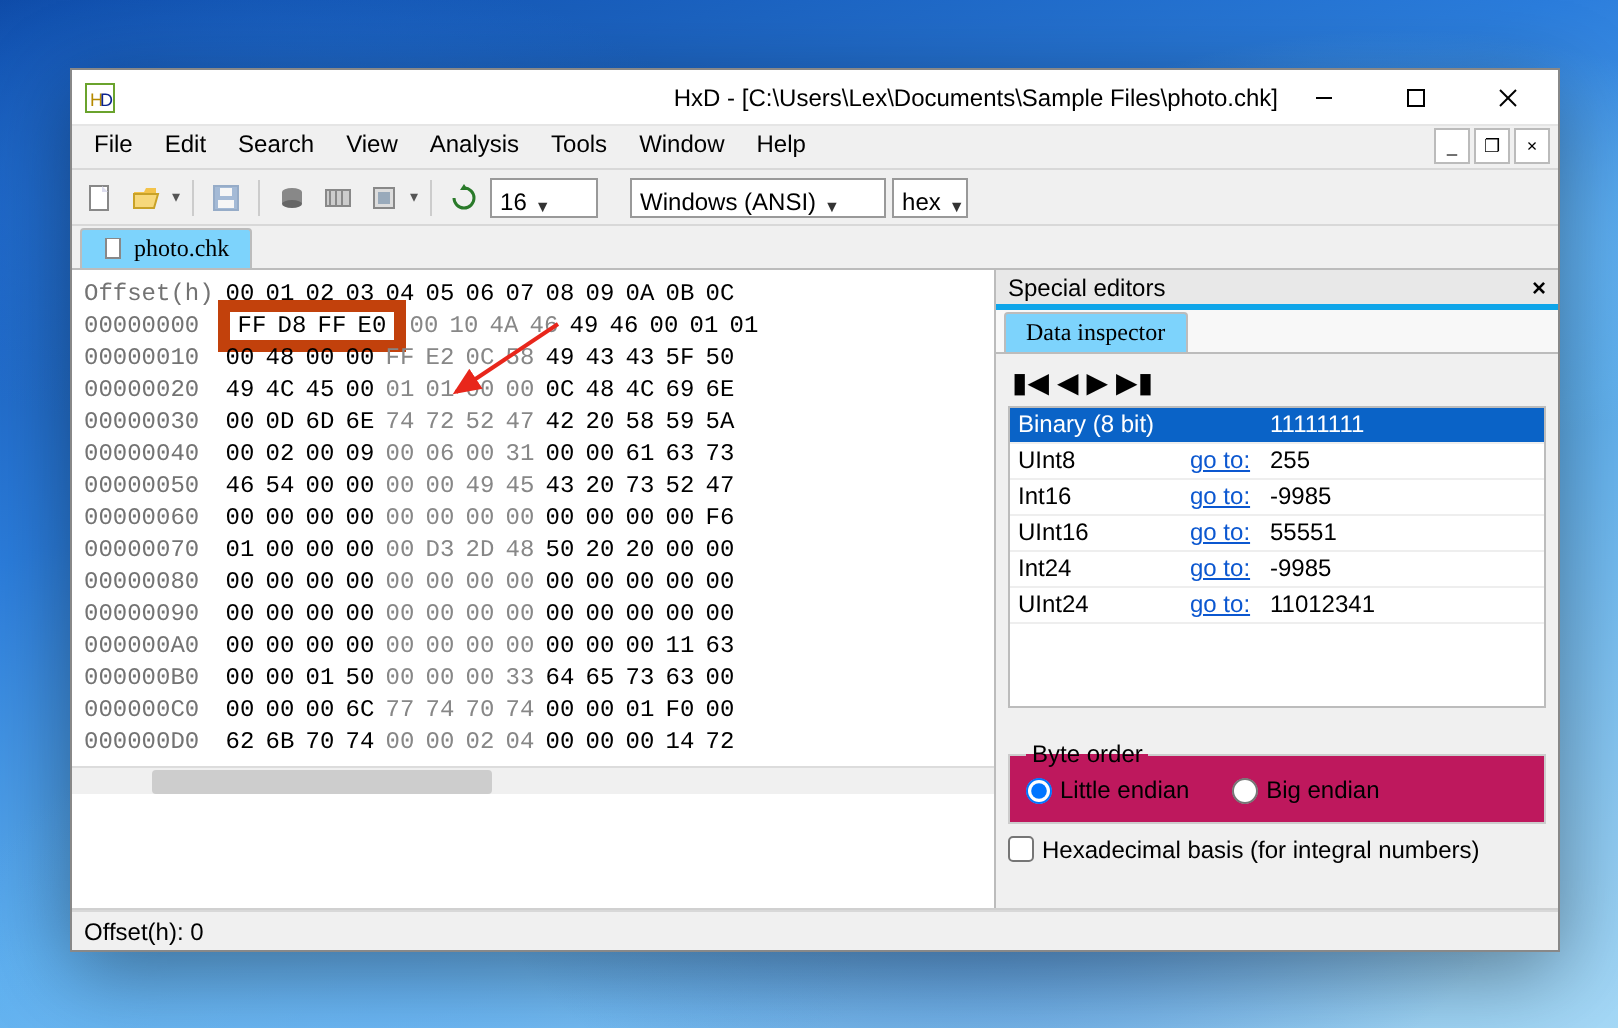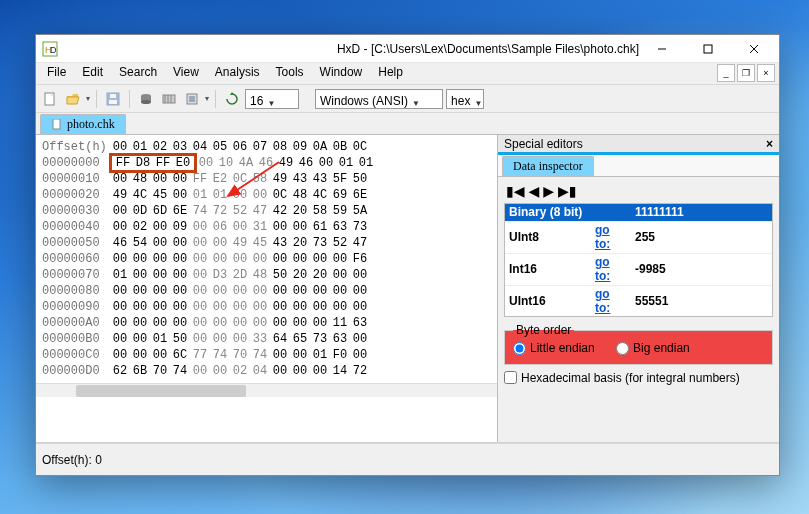--- a/index.html
+++ b/index.html
@@ -106,56 +106,55 @@
     background:#fff;
     overflow:auto;
     position:relative;
   }
   .hex-inner { padding:4px 6px; font-family: Consolas, 'Courier New', monospace; font-size:12px; line-height:16px; white-space:nowrap; }
   .col-head { color:#0b238f; }
   .offset-lbl { color:#0b238f; }
   .offset-col { color:#737373; display:inline-block; width:68px; }
   .hex-cell { display:inline-block; width:20px; text-align:center; color:#000; }
   .hex-cell.light { color:#878787; }
-  .sel-box { border:3px solid #c2410c; padding:0px 1px; margin:-1px; }
+  .sel-box { border:6px solid #c2410c; padding:0px 1px; margin:-1px; }
   .hex-scroll { height:14px; background:#f0f0f0; border-top:1px solid #dcdcdc; position:relative; }
   .hex-thumb{ position:absolute; left:40px; top:1px; height:12px; width:170px; background:#cdcdcd; border-radius:2px;}
   
   .side {
     width:282px;
     background:#f0f0f0;
     border-left:1px solid #bcbcbc;
     display:flex; flex-direction:column;
   }
   .side-head {
     height:20px; background:#e8e8e8; border-bottom:3px solid #0ea5e9;
     display:flex; align-items:center; padding:0 6px; font-size:12px;
     justify-content:space-between;
   }
   .side-tabs { height:22px; border-bottom:1px solid #bcbcbc; display:flex; align-items:flex-end; padding:0 4px; background:#f8f8f8;}
   .side-ctrl { padding:6px 8px 4px; display:flex; gap:4px; }
   .nav-btn { font-size:14px; color:#000; cursor:default; }
   .grid {
     border:1px solid #bcbcbc; background:#fff; margin:0 6px;
     font-size:12px;
-    height:114px;
+    height:151px;
     overflow:auto;
-    font-weight:bold;
   }
   .grid table { width:100%; border-collapse:collapse; }
   .grid td { border-bottom:1px solid #eee; padding:1px 4px 2px; }
   .grid tr.sel td { background:#0a63c7; color:#fff; }
   .grid td.goto a { color:#0b57d0; text-decoration:underline; }
-  .groupbox { margin:6px 6px 0; border:1px solid #ccc; padding:4px 8px 6px; background:#ef4444;}
+  .groupbox { margin:16px 6px 0; border:1px solid #ccc; padding:4px 8px 6px; background:#be185d;}
   .groupbox legend { font-size:12px; padding:0 3px; }
   .radio { display:inline-flex; align-items:center; gap:4px; margin-right:18px; font-size:12px; }
   .radio input { margin:0; }
   .chk { display:inline-flex; align-items:center; gap:4px; margin:6px 6px 0; font-size:12px; }
   
-  .status { height:32px; background:#f0f0f0; display:flex; align-items:center; padding:0 6px; font-size:12px; border-top:1px solid #d8d8d8;}
+  .status { height:20px; background:#f0f0f0; display:flex; align-items:center; padding:0 6px; font-size:12px; border-top:1px solid #d8d8d8;}
   
   .arrow {
     position:absolute;
     left:224px; top:160px;
     pointer-events:none;
   }
 </style>
 </head>
 <body>
 

